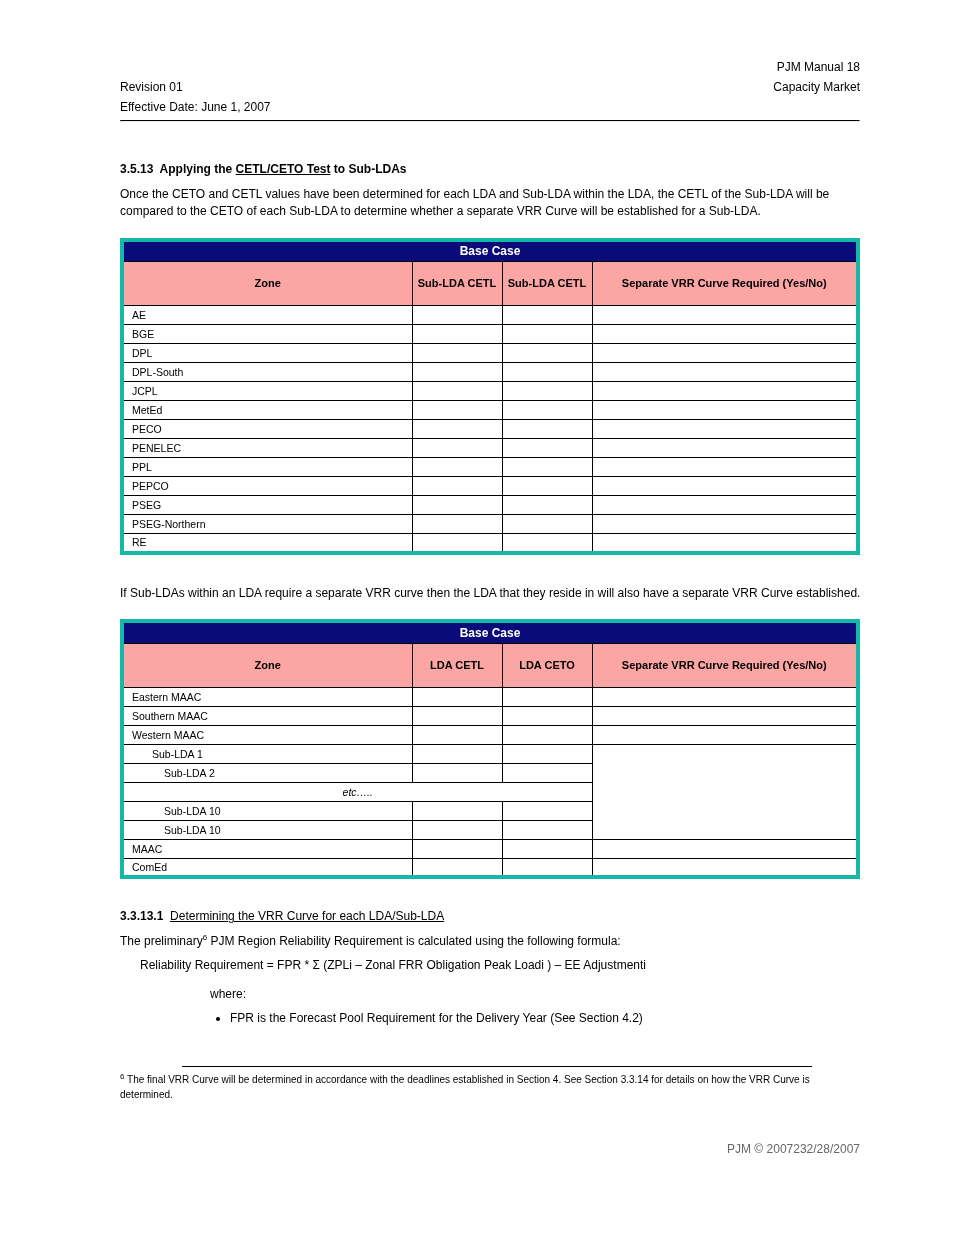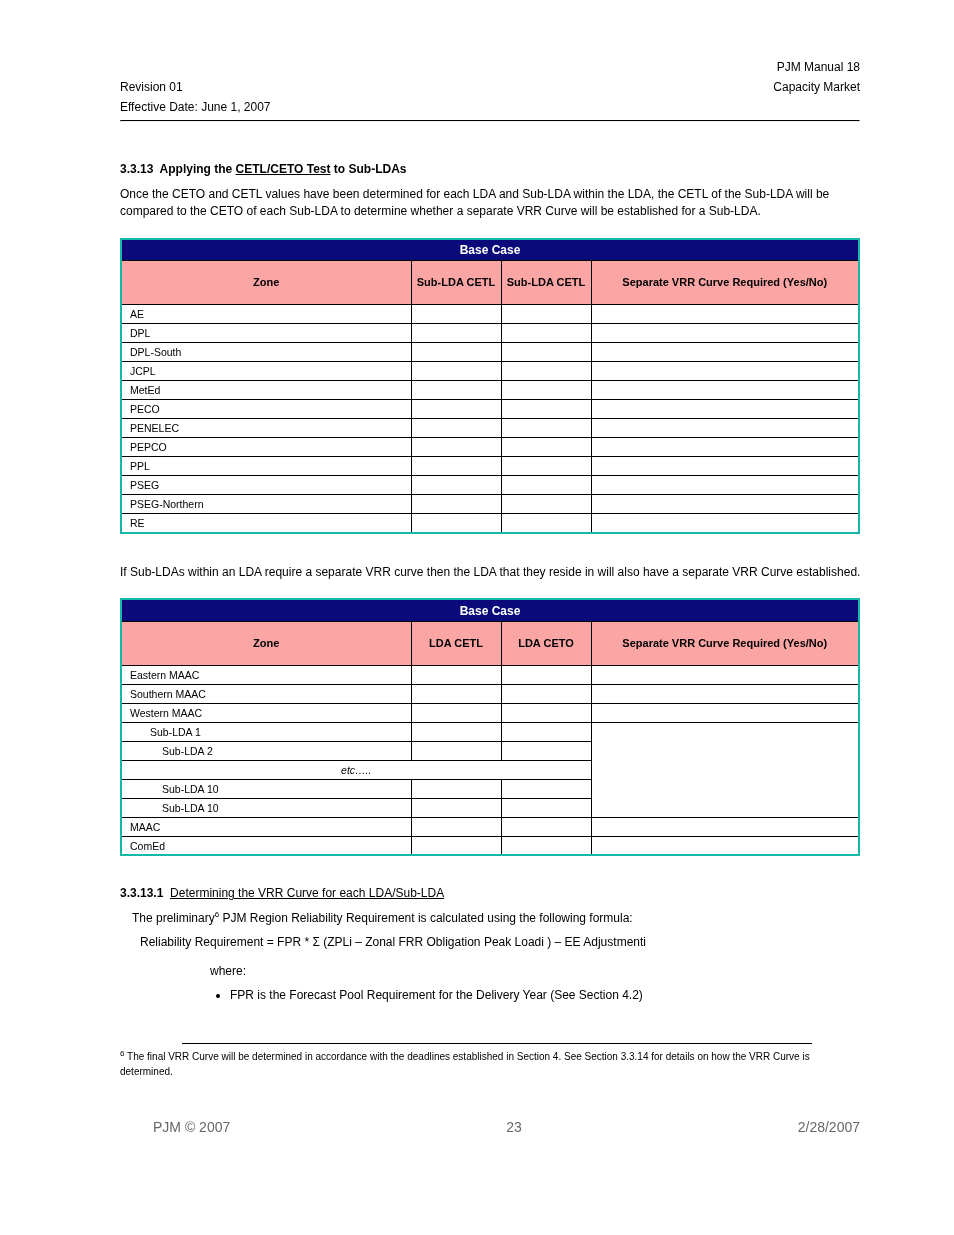--- a/index.html
+++ b/index.html
@@ -33,21 +33,21 @@
     margin: 10px 0 18px 0;
     line-height: 1.4;
     font-size: 12px;
   }
   .table-wrap {
     margin: 10px 0 30px 0;
   }
   table {
     border-collapse: collapse;
     width: 740px;
-    border: 2px solid #14b8a6;
+    border: 4px solid #14b8a6;
   }
   table td, table th {
     border: 1px solid #000;
     padding: 1px 4px;
     font-size: 10.5px;
     vertical-align: middle;
     text-align: center;
     height: 19px;
   }
   .title-row td {
@@ -70,21 +70,21 @@
   .left { text-align: left; padding-left: 8px; }
   .italic { font-style: italic; }
   .sub-sec {
     margin: 30px 0 6px 0;
     font-size: 12px;
   }
   .sub-sec .num { font-weight: bold; }
   .sub-sec .ul { text-decoration: underline; }
   .formula-line {
     font-size: 12px;
-    margin: 10px 12px;
+    margin: 10px 0;
   }
   .formula-ul {
     margin: 6px 0 0 90px;
     padding: 0;
     list-style: none;
     font-size: 12px;
     line-height: 2;
   }
   .formula-ul li { margin-left: 0; }
   .foot-rule {
@@ -95,22 +95,22 @@
     width: 630px;
   }
   .footnote {
     font-size: 10px;
     line-height: 1.4;
     margin: 0;
     width: 740px;
   }
   .page-foot {
     display: flex;
-    justify-content: space-between;
-    font-size: 14px;
+    justify-content: flex-end;
+    font-size: 12px;
     margin-top: 40px;
     color: #666;
     width: 740px;
     padding-left: 33px;
   }
   sup { font-size: 8px; vertical-align: super; }
 </style>
 </head>
 <body>
 
@@ -122,21 +122,21 @@
   <span>Revision 01</span>
   <span>Capacity Market</span>
 </div>
 <div class="doc-info">
   <span>Effective Date: June 1, 2007</span>
   <span></span>
 </div>
 <hr class="header-line">
 
 <p class="section-num">
-  <span>3.3.13</span>&nbsp;
+  <span>3.5.13</span>&nbsp;
   <span>Applying the </span><u>CETL/CETO Test</u><span> to Sub-LDAs</span>
 </p>
 
 <p class="para">Once the CETO and CETL values have been determined for each LDA and Sub-LDA within the LDA, the CETL of the Sub-LDA will be compared to the CETO of each Sub-LDA to determine whether a separate VRR Curve will be established for a Sub-LDA.</p>
 
 <div class="table-wrap">
 <table>
   <tbody>
         <tr class="title-row">
           <td colspan="4">Base Case</td>
@@ -147,20 +147,26 @@
     <td style="width:90px">Sub-LDA CETL</td>
     <td>Separate VRR Curve Required (Yes/No)</td>
   </tr>
   <tr>
           <td class="left">AE</td>
           <td></td>
           <td></td>
           <td></td>
         </tr>
   <tr>
+          <td class="left">BGE</td>
+          <td></td>
+          <td></td>
+          <td></td>
+        </tr>
+  <tr>
           <td class="left">DPL</td>
           <td></td>
           <td></td>
           <td></td>
         </tr>
   <tr>
           <td class="left">DPL-South</td>
           <td></td>
           <td></td>
           <td></td>
@@ -183,27 +189,27 @@
           <td></td>
           <td></td>
         </tr>
   <tr>
           <td class="left">PENELEC</td>
           <td></td>
           <td></td>
           <td></td>
         </tr>
   <tr>
+          <td class="left">PPL</td>
+          <td></td>
+          <td></td>
+          <td></td>
+        </tr>
+  <tr>
           <td class="left">PEPCO</td>
-          <td></td>
-          <td></td>
-          <td></td>
-        </tr>
-  <tr>
-          <td class="left">PPL</td>
           <td></td>
           <td></td>
           <td></td>
         </tr>
   <tr>
           <td class="left">PSEG</td>
           <td></td>
           <td></td>
           <td></td>
         </tr>

